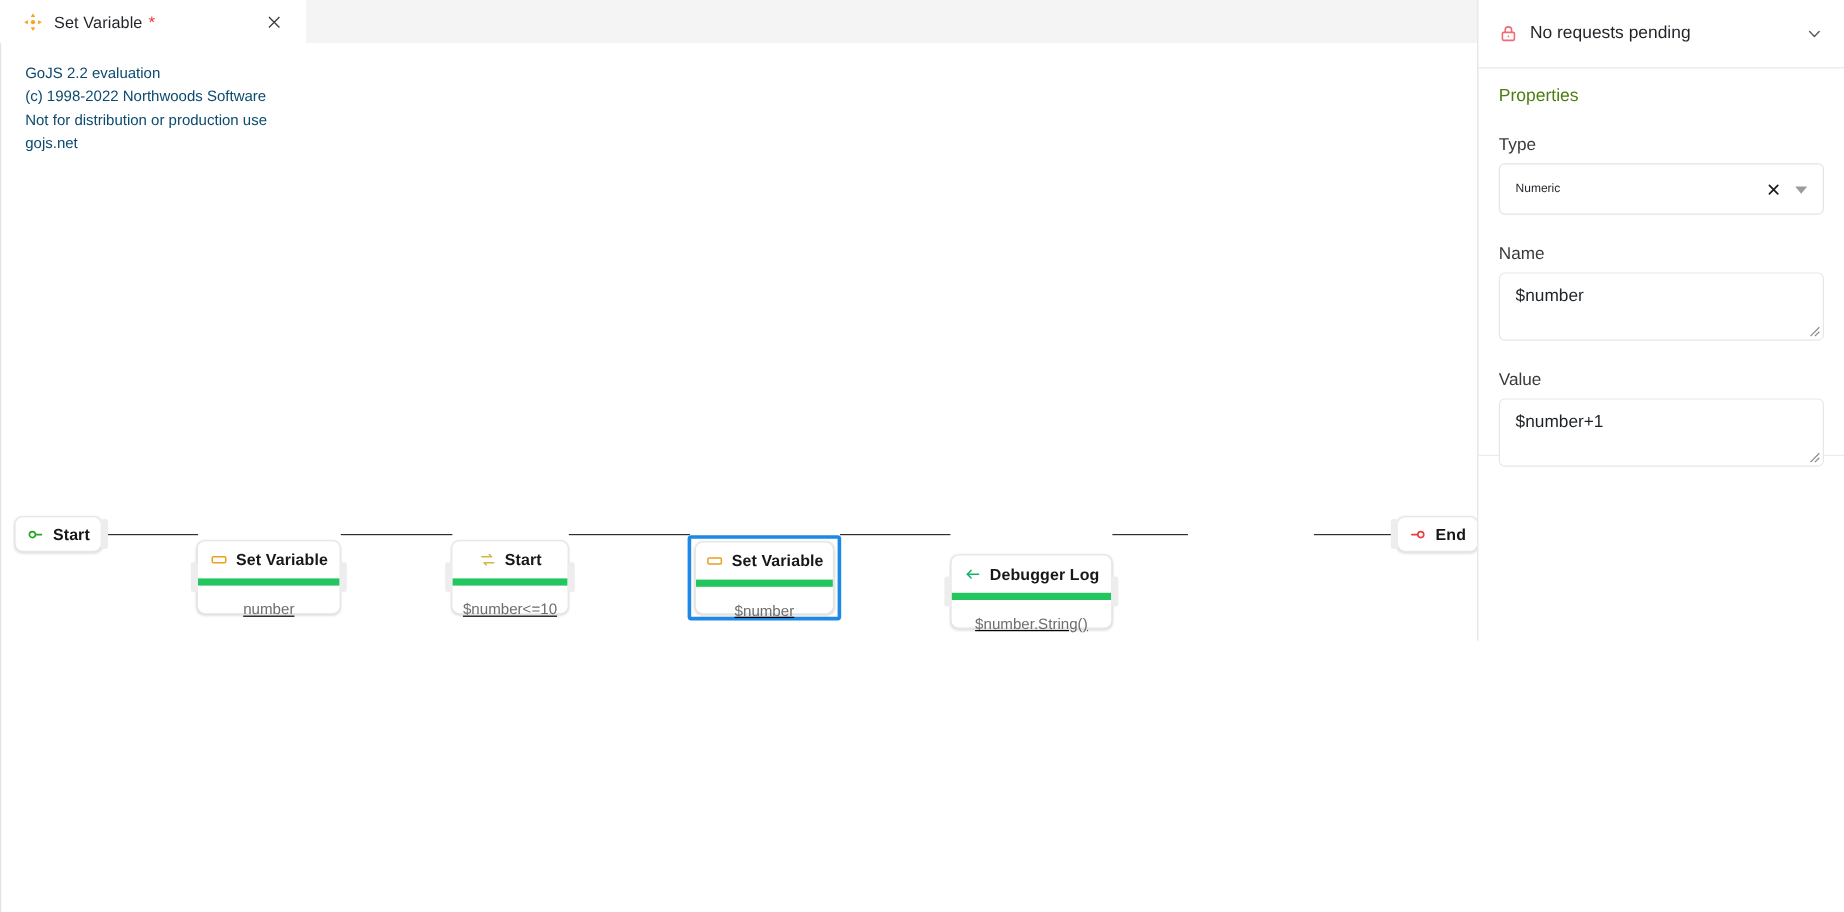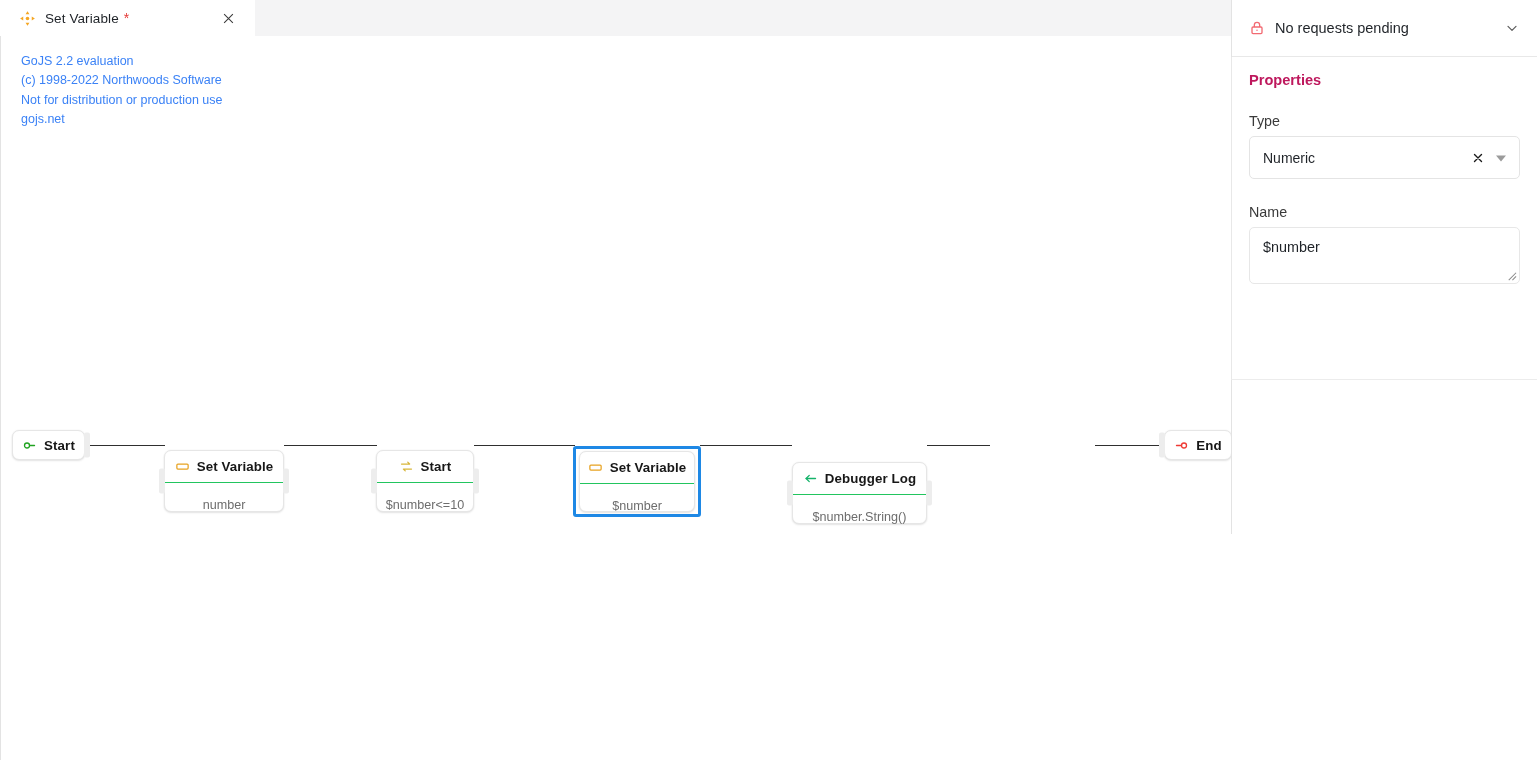--- a/index.html
+++ b/index.html
@@ -49,21 +49,21 @@
   #canvas {
     position: absolute; left: 0; top: 36px;
     width: 1231px; height: 724px;
     background: #ffffff;
     border-left: 1px solid #e3e3e3;
     overflow: hidden;
   }
   #watermark {
     position: absolute; left: 20px; top: 16px;
     font-size: 12.5px; line-height: 19.3px;
-    color: #3b82f6; white-space: pre-line;
+    color: #0c4a6e; white-space: pre-line;
     user-select: none;
   }
 
   
   #diagram { position: absolute; left: 0; top: 0; width: 1231px; height: 724px; }
   .link {
     position: absolute; height: 0;
     border-top: 1.6px solid #2f2f2f;
   }
   .node {
@@ -78,23 +78,23 @@
     gap: 7px;
     height: 31px;
     padding: 0 13px;
   }
   .node-title {
     font-size: 13.3px; font-weight: bold; color: #171717; white-space: nowrap;
     letter-spacing: .1px;
   }
   .node-ico { width: 15px; height: 15px; flex: 0 0 auto; display:block; }
   .node-body {
-    border-top: 1px solid #22c55e;
+    border-top: 6px solid #22c55e;
     height: 45px;
-    display: flex; align-items: center; justify-content: center;
+    display: flex; align-items: center; justify-content: center; text-decoration: underline;
   }
   .node-sub { font-size: 12.6px; color: #6d6d6d; white-space: nowrap; }
   .port {
     position: absolute; top: 50%; transform: translateY(-50%);
     width: 6px; height: 25px;
     background: #ededed; border-radius: 2px;
   }
   .port.left  { left: -6px; }
   .port.right { right: -6px; }
   .simple .node-head { height: 100%; }
@@ -124,39 +124,39 @@
   #requests-chevron { width: 16px; height: 16px; color: #5b5b5b; display:block; }
 
   #properties {
     padding: 15px 17px 0 17px;
     border-left: 1px solid #e8e8e8;
     margin-left: -1px;
     height: 323px;
     border-bottom: 1px solid #ececec;
   }
   #properties-title {
-    font-size: 14.6px; font-weight: bold; color: #be185d;
+    font-size: 14.6px; font-weight: normal; color: #4d7c0f;
     margin-bottom: 19px;
   }
   .field-label {
     font-size: 14.3px; color: #3a3a3a; margin-bottom: 7px;
   }
   .field-group { margin-bottom: 14px; margin-top: 25px; }
 
   .select-box {
     position: relative;
     height: 43px;
     border: 1px solid #e4e4e4;
     border-radius: 5px;
     display: flex; align-items: center;
     padding: 0 12px 0 13px;
     background: #fff;
     cursor: pointer;
   }
-  .select-value { font-size: 14px; color: #1f2328; flex: 1 1 auto; }
+  .select-value { font-size: 10px; color: #1f2328; flex: 1 1 auto; }
   .select-clear {
     width: 17px; height: 17px; color: #1a1a1a; margin-right: 9px;
     display: flex; align-items: center; justify-content: center; cursor: pointer;
   }
   .select-arrow { width: 12px; height: 12px; display: block; }
 
   .textarea-box {
     position: relative;
     height: 57px;
     border: 1px solid #e7e7e7;
@@ -331,15 +331,24 @@
       <div class="field-group">
         <div class="field-label">Name</div>
         <div class="textarea-box">
           <div class="textarea-value">$number</div>
           <svg class="resize-grip" viewBox="0 0 12 12">
             <path d="M11 3 3 11M11 7 7 11" stroke="#8a8a8a" stroke-width="1.1" fill="none"></path>
           </svg>
         </div>
       </div>
 
+      <div class="field-group">
+        <div class="field-label">Value</div>
+        <div class="textarea-box">
+          <div class="textarea-value">$number+1</div>
+          <svg class="resize-grip" viewBox="0 0 12 12">
+            <path d="M11 3 3 11M11 7 7 11" stroke="#8a8a8a" stroke-width="1.1" fill="none"></path>
+          </svg>
+        </div>
+      </div>
     </div>
   </div>
 </div>
 
 </body></html>

